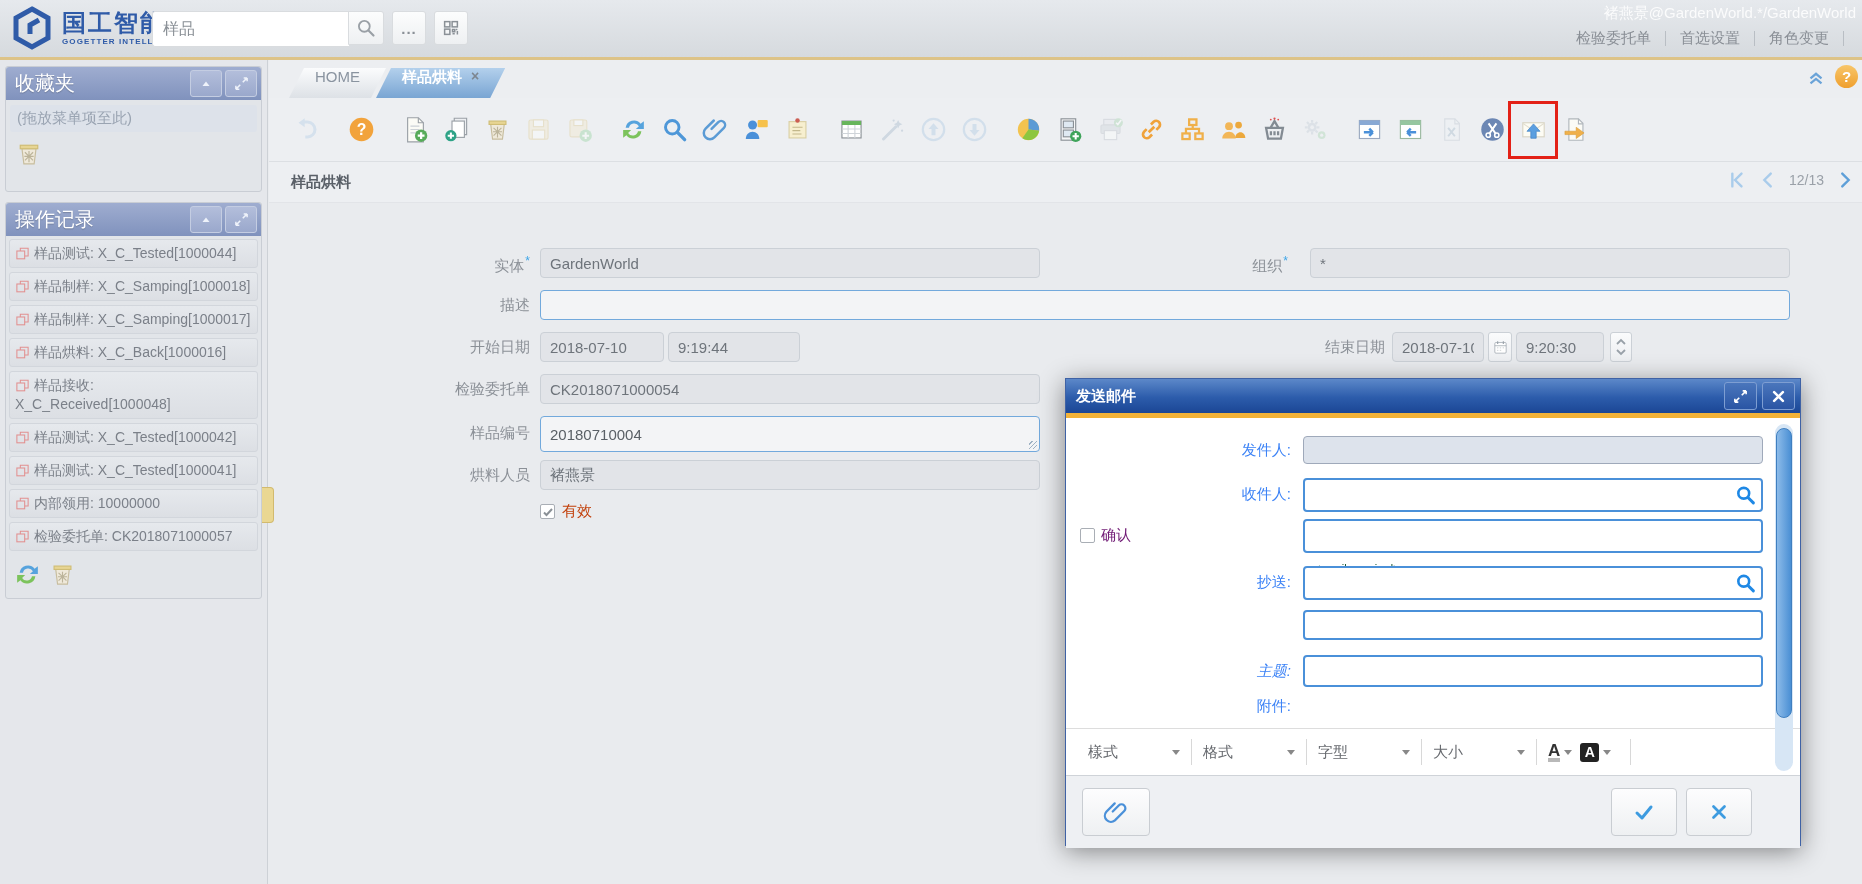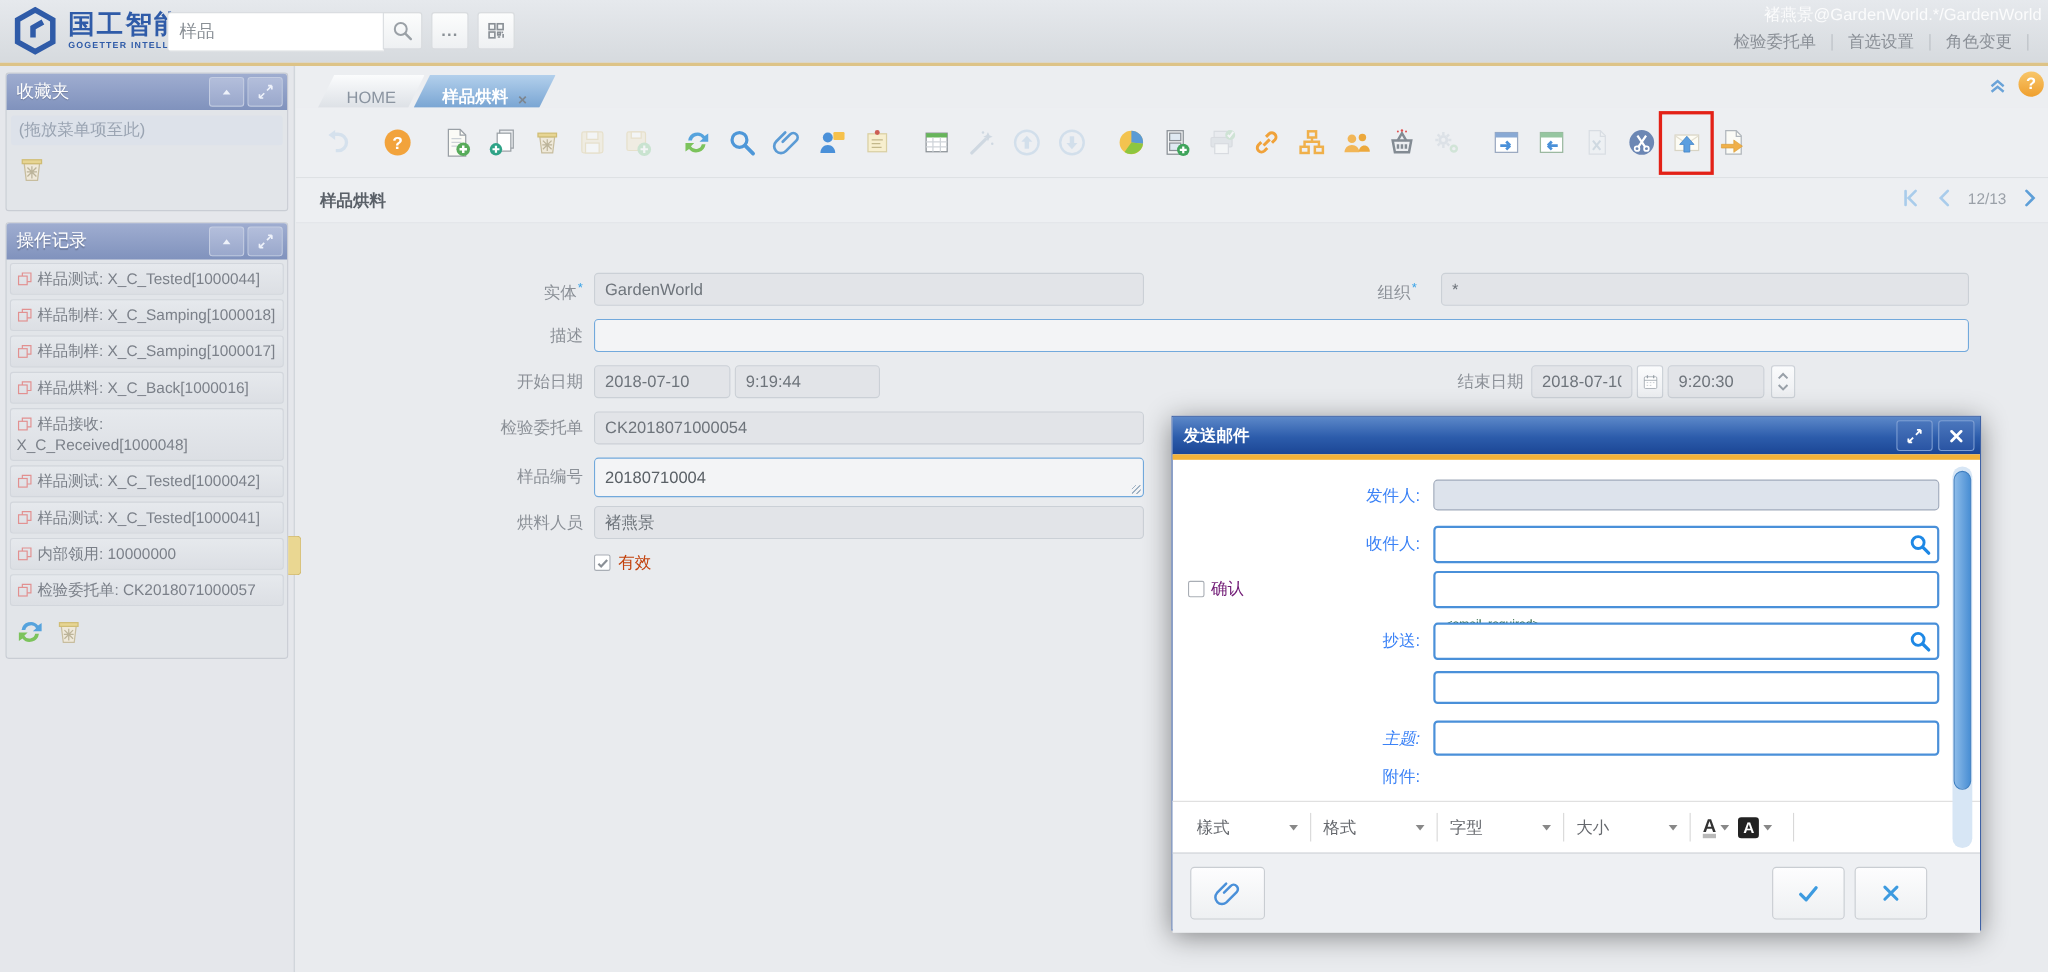--- a/index.html
+++ b/index.html
@@ -25,38 +25,38 @@
   #qr-btn{left:434px;width:34px;}
   #user-info{position:absolute;right:6px;top:4px;font-size:15px;color:rgba(255,255,255,.85);white-space:nowrap;}
   #hdr-links{position:absolute;right:18px;top:29px;display:flex;align-items:center;font-size:15px;color:#8a8f96;}
   .hdr-link{padding:0 14px;cursor:pointer;}
   .hdr-sep{width:1px;height:15px;background:#b9bec4;}
   
   #sidebar{position:absolute;left:0;top:60px;width:268px;height:824px;background:#e5e7eb;border-right:1px solid #cdd1d6;box-sizing:border-box;}
   .panel{margin:6px 5px 10px 5px;border:1px solid #c9cdd4;border-radius:3px;background:#e2e5e9;}
   .panel-hdr{height:33px;background:linear-gradient(#9fadd0,#8092bd);border-radius:3px 3px 0 0;
              display:flex;align-items:center;padding:0 4px 0 9px;}
-  .panel-title{color:#fff;font-size:16px;flex:1;text-shadow:0 1px 1px rgba(0,0,0,.2);}
+  .panel-title{color:#fff;font-size:20px;flex:1;text-shadow:0 1px 1px rgba(0,0,0,.2);}
   .panel-btn{width:30px;height:25px;margin-left:3px;border:1px solid #c4cde2;border-radius:3px;
              background:linear-gradient(#b3bedb,#9aa8cc);display:flex;align-items:center;justify-content:center;}
   .fav-hint{margin:5px 4px;background:#dde2ea;border-radius:3px;padding:4px 7px;font-size:15px;color:#9aa4b2;}
   .fav-body{padding:0 0 8px 0;min-height:78px;}
   .fav-trash{margin:2px 0 0 8px;width:30px;height:30px;}
   .hist-list{padding:3px 3px 0 3px;}
   .hist-item{margin:0 0 4px 0;background:linear-gradient(#e6e9ed,#dcdfe4);border:1px solid #d2d6dc;
              border-radius:3px;padding:4px 5px;font-size:14px;color:#7b8089;line-height:19px;cursor:pointer;}
   .hist-item .icon{vertical-align:-3px;margin-right:4px;}
   .hist-footer{display:flex;gap:8px;padding:6px 8px 10px 8px;}
   #splitter-grip{position:absolute;left:262px;top:487px;width:11px;height:34px;background:#ecd folder;}
   #splitter-grip{position:absolute;left:262px;top:487px;width:11px;height:34px;background:#ead792;border:1px solid #d2ba6e;border-left:none;border-radius:0 4px 4px 0;}
   
   #main{position:absolute;left:269px;top:60px;width:1593px;height:824px;}
   #tabstrip{position:absolute;left:0;top:0;width:100%;height:38px;background:#eceef1;}
   #tab-bar{position:absolute;left:20px;bottom:0;display:flex;align-items:flex-end;}
-  .tab{height:30px;display:flex;align-items:flex-end;justify-content:center;padding:0 26px;
+  .tab{height:30px;display:flex;align-items:flex-start;justify-content:center;padding:0 26px;
        clip-path:polygon(15px 0,100% 0,calc(100% - 15px) 100%,0 100%);
        background:linear-gradient(#fbfcfd,#dde1e6);color:#8a94a0;font-size:15px;cursor:pointer;margin-top:24px;}
   .tab.active{background:linear-gradient(#b3d0ec,#79a5d3);color:#fff;font-weight:bold;margin-left:-10px;}
   .tab-close{margin-left:9px;color:#7d8690;font-weight:bold;font-size:14px;cursor:pointer;}
   #strip-right{position:absolute;right:4px;top:5px;display:flex;align-items:center;gap:8px;}
   #help-round{width:23px;height:23px;border-radius:50%;background:linear-gradient(#f8c66a,#ef9f2e);
               color:#fff;font-weight:bold;font-size:15px;display:flex;align-items:center;justify-content:center;}
   
   #toolbar{position:absolute;left:0;top:38px;width:100%;height:64px;background:#edeff2;
            border-bottom:1px solid #dcdfe3;display:flex;align-items:center;padding-left:22px;box-sizing:border-box;}

